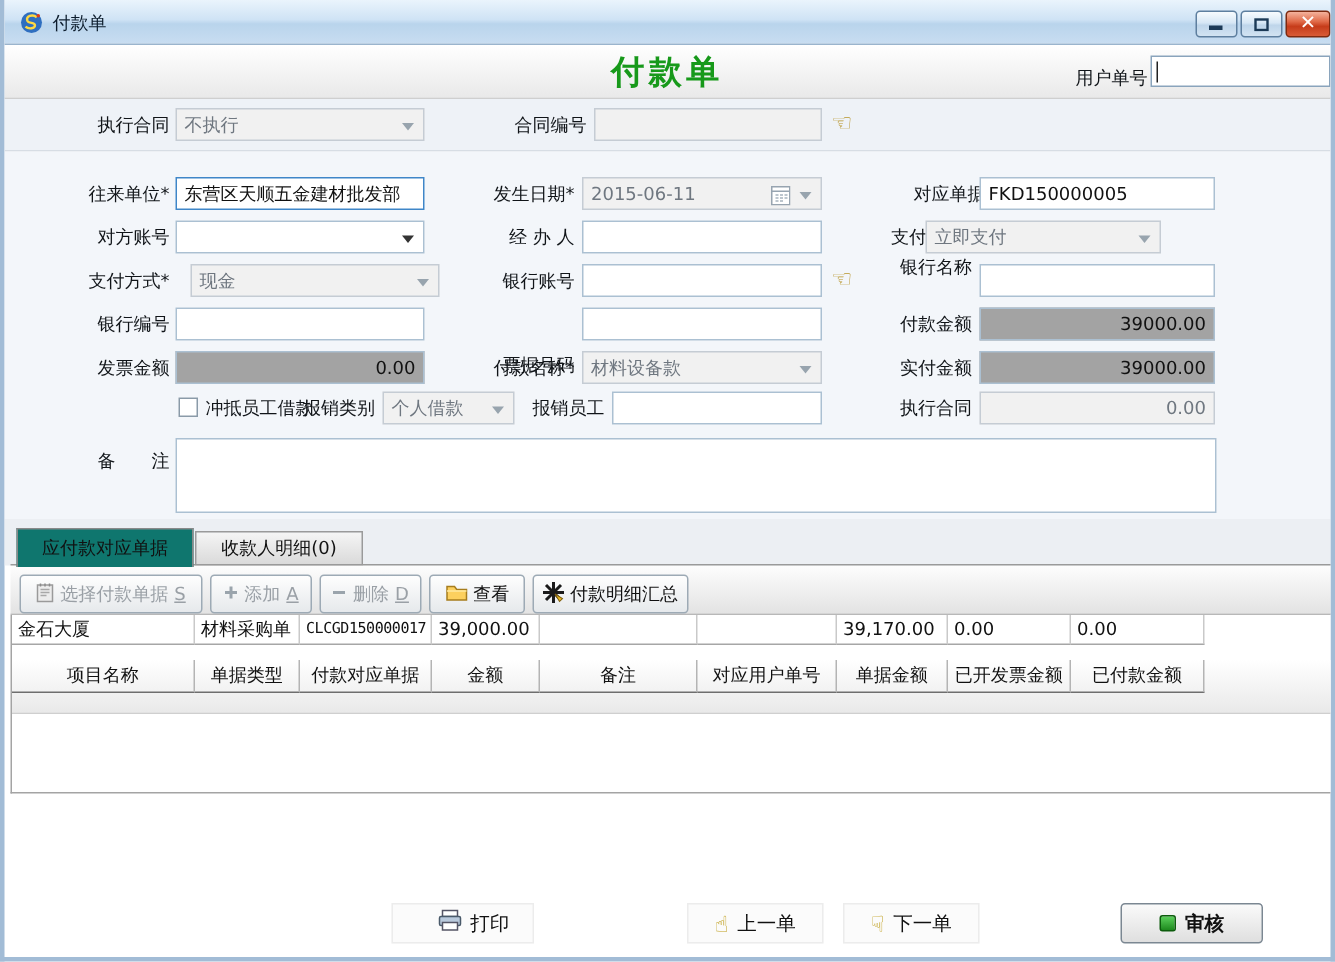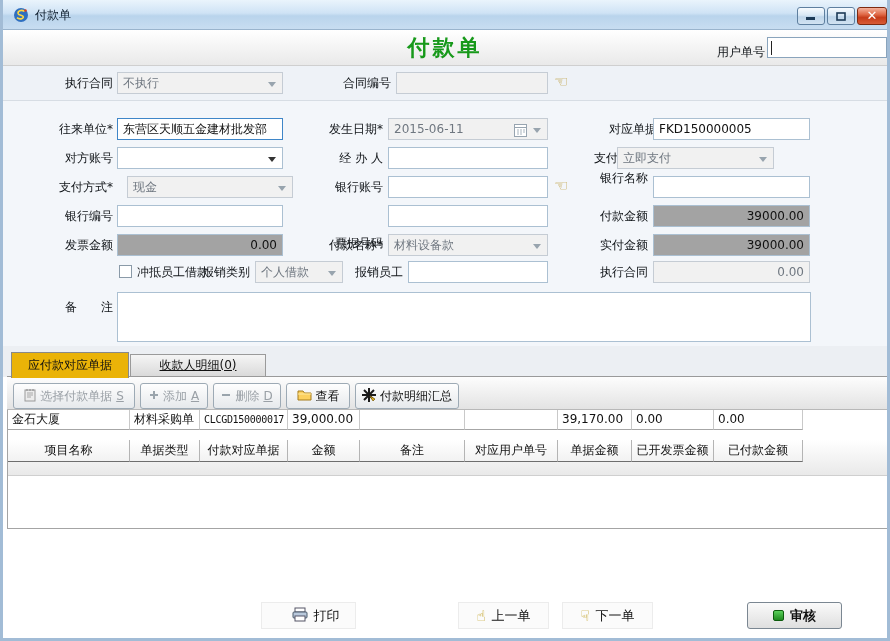--- a/index.html
+++ b/index.html
@@ -43,24 +43,24 @@
   
   .band2 { position:absolute; left:0; top:66px; width:884px; height:35px;
            background:#eef2f7; border-bottom:1px solid #d7dde4; }
   
   .form-bg { position:absolute; left:0; top:101px; width:884px; height:245px; background:#f3f6fa; }
   .cb { position:absolute; left:116px; top:265px; width:13px; height:13px; background:#fff; border:1px solid #8a9aa8; cursor:pointer; }
   .remark-area { position:absolute; left:114px; top:292px; width:694px; height:50px; background:#fff; border:1px solid #abc0d2; }
   
   .tabstrip { position:absolute; left:0; top:346px; width:884px; height:31px; background:#eceff3; }
   .tab { position:absolute; text-align:center; cursor:pointer; }
-  .tab-active { left:8px; top:352px; width:118px; height:26px; line-height:24px; background:#eab308;
+  .tab-active { left:8px; top:352px; width:118px; height:26px; line-height:24px; background:#0f766e;
                 border:1px solid #898989; border-bottom:none; z-index:3; }
-  .tab-idle { left:127px; top:354px; width:136px; height:23px; line-height:21px;
-              background:linear-gradient(#f5f5f5,#dadada); border:1px solid #9a9a9a;text-decoration:underline; }
+  .tab-idle { left:127px; top:354px; width:112px; height:23px; line-height:21px;
+              background:linear-gradient(#f5f5f5,#dadada); border:1px solid #9a9a9a; }
   
   .toolbar { position:absolute; left:4px; top:376px; width:882px; height:34px;
              background:linear-gradient(#fdfdfd,#e3e3e3); border-top:1px solid #9a9a9a; border-bottom:1px solid #b8b8b8; }
   .tbtn { position:absolute; top:6px; height:26px; border:1px solid #9daab5; border-radius:3px;
           background:linear-gradient(#fefefe,#e6e9ec); display:flex; align-items:center; justify-content:center;
           gap:4px; font-size:12px; cursor:pointer; }
   .tbtn.dis { color:#9aa0a6; cursor:default; }
   .hotkey { text-decoration:underline; }
   
   .grid { position:absolute; left:4px; top:410px; width:882px; height:119px; background:#fff; border:1px solid #a4a4a4; border-top:none; }

